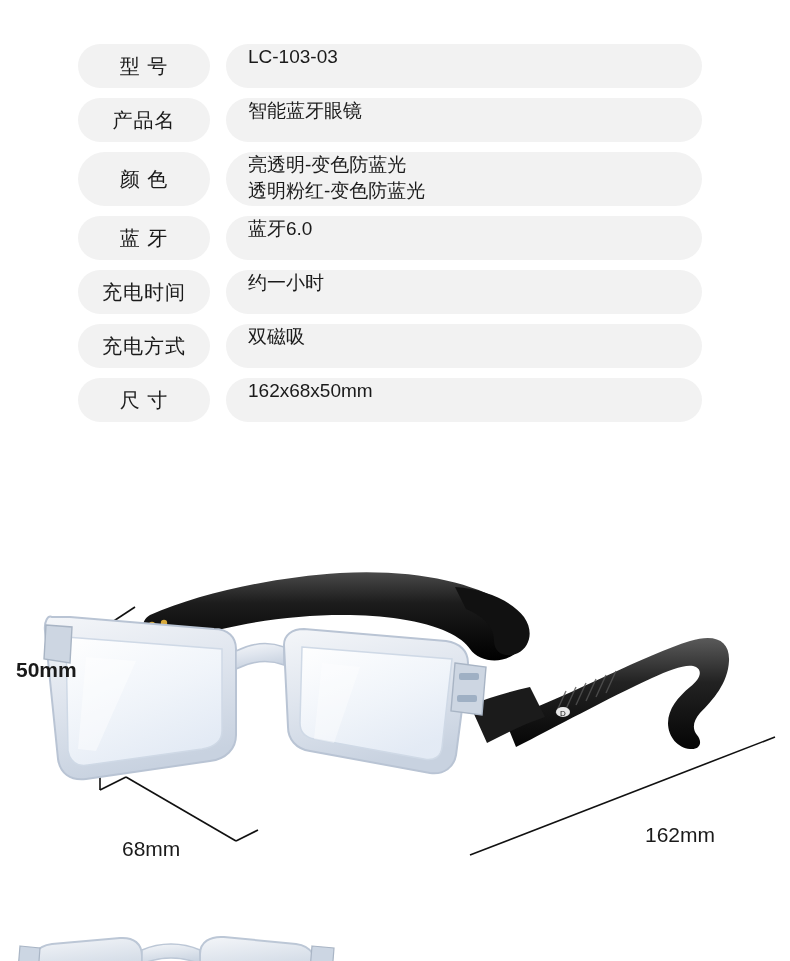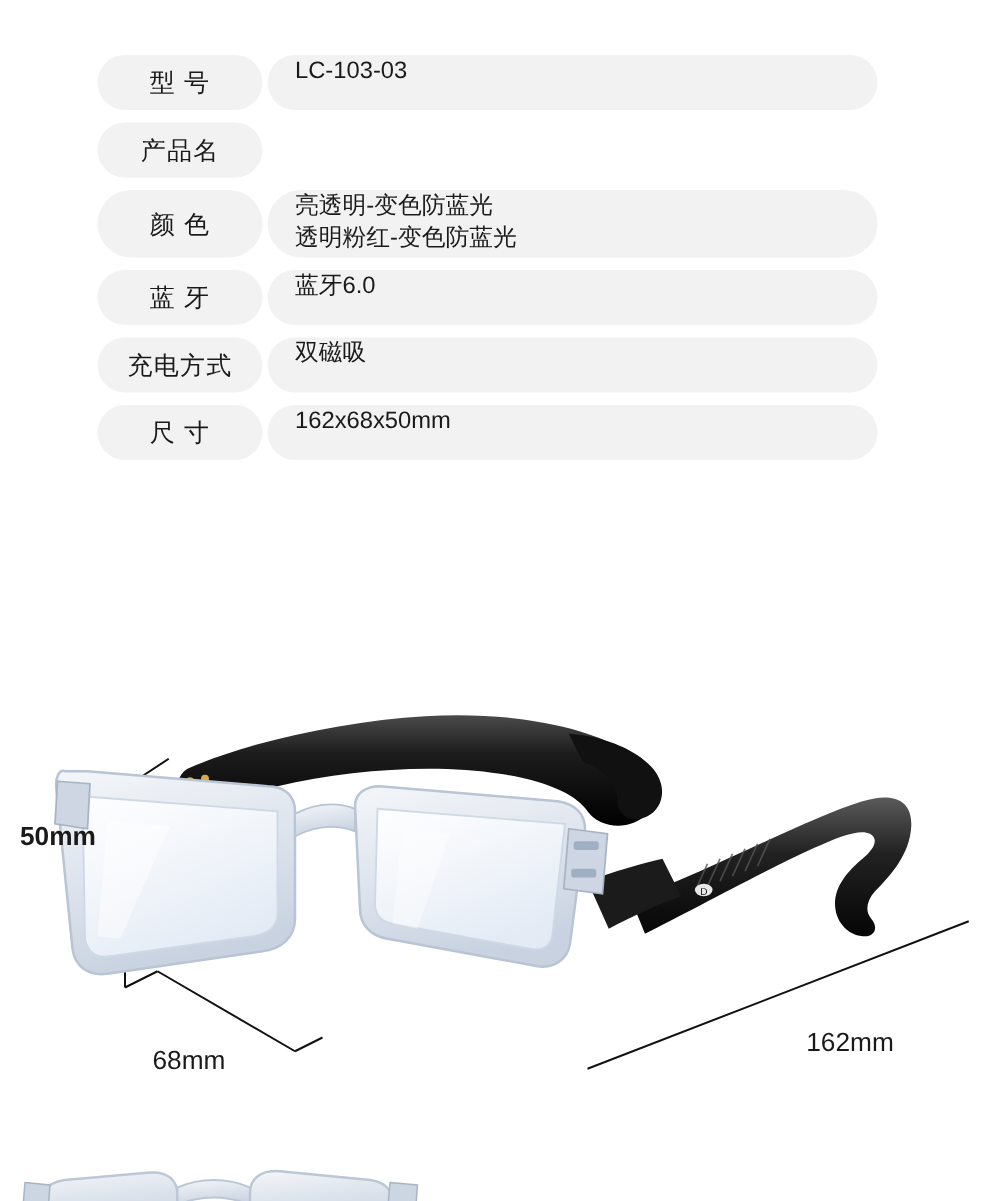--- a/index.html
+++ b/index.html
@@ -19,21 +19,21 @@
   .spec-table {
     position: absolute;
     left: 78px;
     top: 44px;
     width: 624px;
   }
   .spec-row {
     display: flex;
     align-items: stretch;
     margin-bottom: 10px;
-    gap: 4px;
+    gap: 16px;
   }
   .spec-label {
     width: 132px;
     min-height: 44px;
     background: #f2f2f2;
     border-radius: 22px;
     display: flex;
     align-items: center;
     justify-content: center;
     font-size: 20px;
@@ -101,38 +101,47 @@
 
   <div class="spec-row">
     <div class="spec-label">型 号</div>
     <div class="spec-value">
       <div class="line">LC-103-03</div>
     </div>
   </div>
 
   <div class="spec-row">
     <div class="spec-label">产品名</div>
+    <div class="spec-value">
+      <div class="line">智能蓝牙眼镜</div>
+    </div>
   </div>
 
   <div class="spec-row tall">
     <div class="spec-label">颜 色</div>
     <div class="spec-value">
       <div class="line">亮透明-变色防蓝光</div>
       <div class="line">透明粉红-变色防蓝光</div>
     </div>
   </div>
 
 
   <div class="spec-row">
     <div class="spec-label">蓝 牙</div>
     <div class="spec-value">
       <div class="line">蓝牙6.0</div>
     </div>
   </div>
 
+  <div class="spec-row">
+    <div class="spec-label">充电时间</div>
+    <div class="spec-value">
+      <div class="line">约一小时</div>
+    </div>
+  </div>
 
   <div class="spec-row">
     <div class="spec-label">充电方式</div>
     <div class="spec-value">
       <div class="line">双磁吸</div>
     </div>
   </div>
 
 
   <div class="spec-row">

